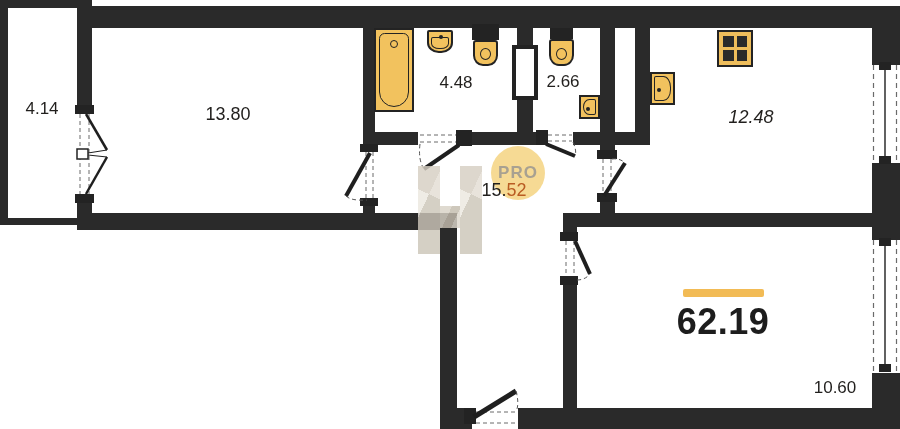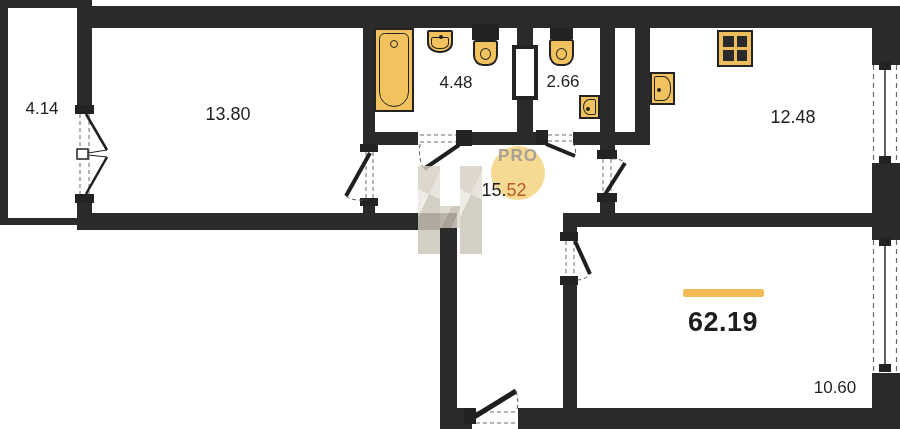--- a/index.html
+++ b/index.html
@@ -9,25 +9,25 @@
   .fix{position:absolute;z-index:12;background:#f2c25e;border:2px solid #232323;box-sizing:border-box;}
   .fix .inner{position:absolute;box-sizing:border-box;border:1.5px solid #232323;}
   .dot{position:absolute;background:#232323;border-radius:50%;}
   .ring{position:absolute;box-sizing:border-box;border:1.5px solid #232323;border-radius:50%;background:transparent;}
   .tank{position:absolute;background:#232323;z-index:12;}
   .shaft{position:absolute;background:#ffffff;border:4px solid #232323;box-sizing:border-box;z-index:13;}
   svg.overlay{position:absolute;left:0;top:0;z-index:14;}
   .lab{position:absolute;z-index:30;color:#211f1d;font-size:17px;white-space:nowrap;
        transform:translate(-50%,-50%);}
   .lab.big{font-size:18px;}
-  .total{position:absolute;z-index:30;font-size:27px;font-weight:bold;color:#1d1d1d;
+  .total{position:absolute;z-index:30;font-size:36px;font-weight:bold;color:#1d1d1d;
          transform:translate(-50%,-50%);letter-spacing:.5px;}
   .accent-bar{position:absolute;z-index:30;background:#f2bb55;border-radius:2px;}
   .pro-circle{position:absolute;z-index:4;width:54px;height:54px;border-radius:50%;
-              background:rgba(246,216,142,.95);display:flex;justify-content:center;}
+              background:rgba(246,216,142,.95);display:flex;align-items:center;justify-content:center;}
   .pro-circle span{color:rgba(160,154,144,.9);font-size:17px;font-weight:600;letter-spacing:1px;}
   .wm{position:absolute;z-index:15;opacity:.82;}
   .wm .bar{position:absolute;background:conic-gradient(from 25deg at 50% 32%,
             #e3ded4 0 25%, #cdc6b9 0 50%, #ece8e0 0 75%, #d6cfc3 0);}
   .wm .cross{position:absolute;background:linear-gradient(115deg,#d8d2c6 40%,#c4bcae 40% 70%,#ddd7cc 70%);}
   .burners{position:absolute;left:4px;top:4px;right:4px;bottom:4px;display:grid;
            grid-template-columns:1fr 1fr;grid-template-rows:1fr 1fr;gap:3px;}
   .burners div{background:#2a2a2a;}
 </style>
 </head>
@@ -186,21 +186,21 @@
   <div class="wm" style="left:418px;top:166px;width:64px;height:88px;">
     <div class="bar" style="left:0;top:0;width:22px;height:88px;"></div>
     <div class="bar" style="left:42px;top:0;width:22px;height:88px;"></div>
     <div class="cross" style="left:22px;top:40px;width:20px;height:22px;"></div>
   </div>
 
   <div class="lab" style="left:42px;top:109px;">4.14</div>
   <div class="lab big" style="left:228px;top:114px;">13.80</div>
   <div class="lab" style="left:456px;top:83px;">4.48</div>
   <div class="lab" style="left:563px;top:82px;">2.66</div>
-  <div class="lab big" style="left:793px;top:117px;">12.48</div>
+  <div class="lab big" style="left:751px;top:117px;font-style:italic;">12.48</div>
   <div class="lab big" style="left:504px;top:190px;">
     <span>15.</span><span style="color:#b95c22;">52</span>
   </div>
   <div class="lab" style="left:835px;top:388px;">10.60</div>
 
   <div class="accent-bar" style="left:683px;top:289px;width:81px;height:8px;"></div>
   <div class="total" style="left:723px;top:322px;">62.19</div>
 
 </div>
 

